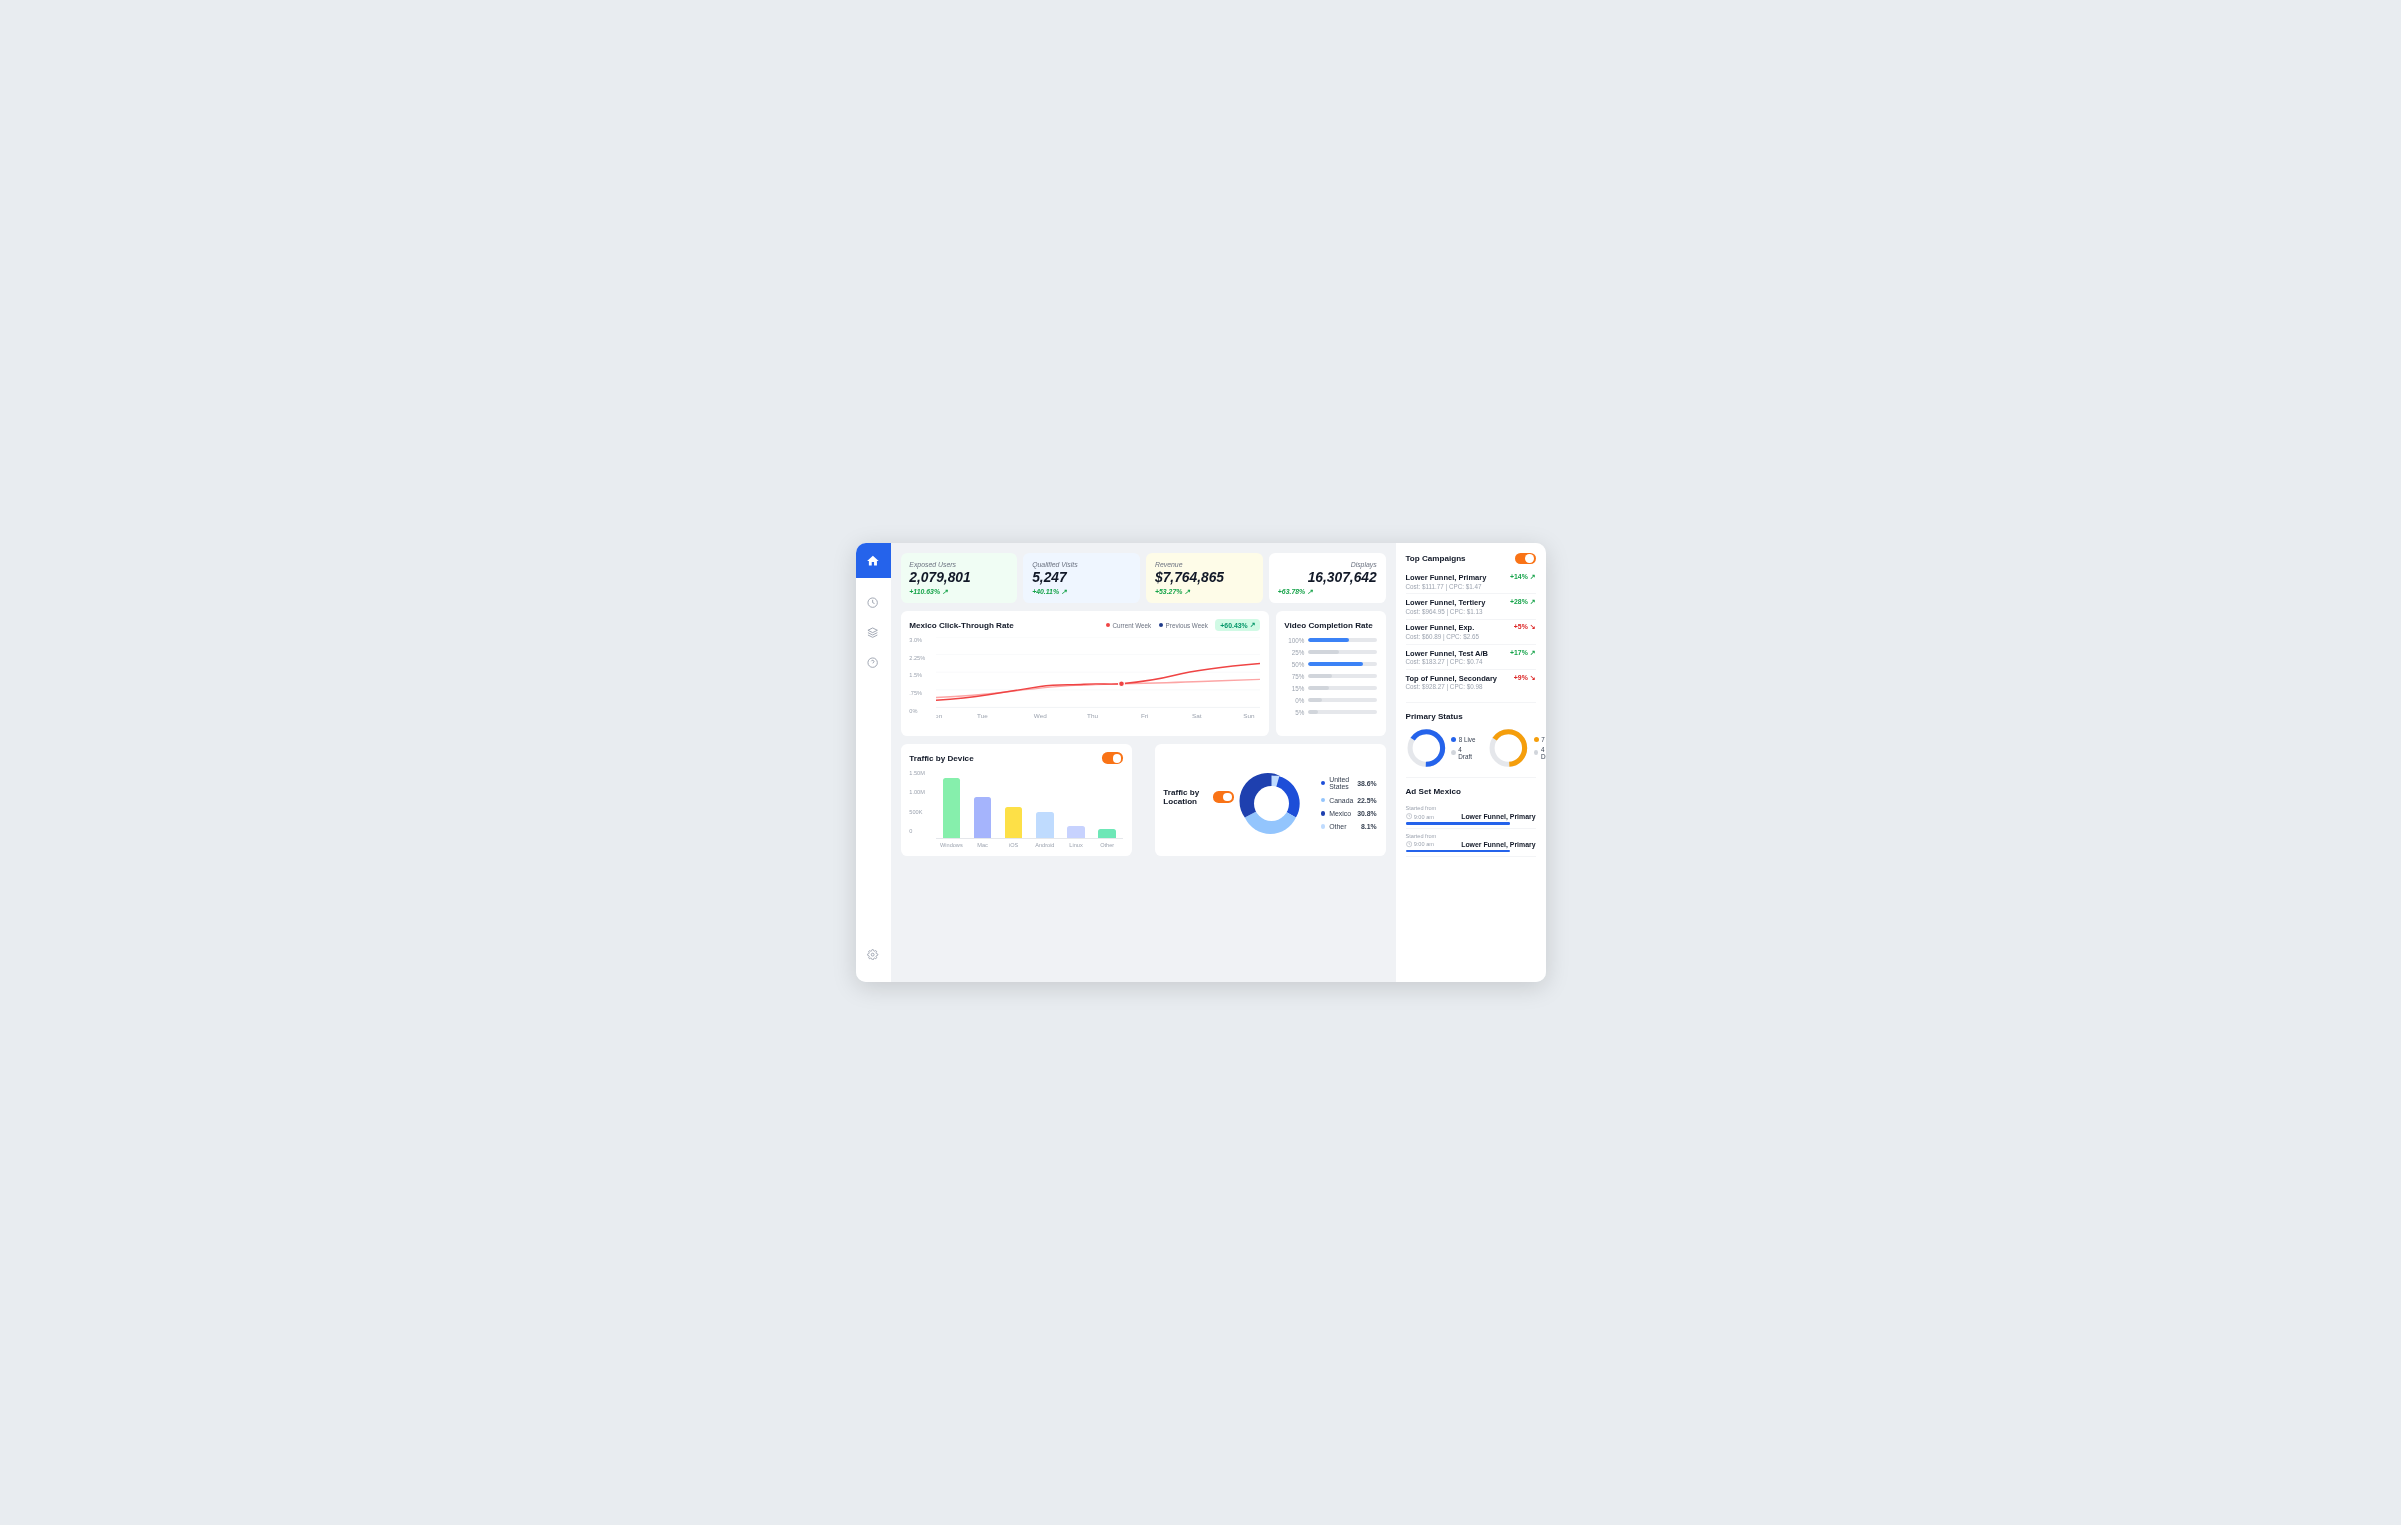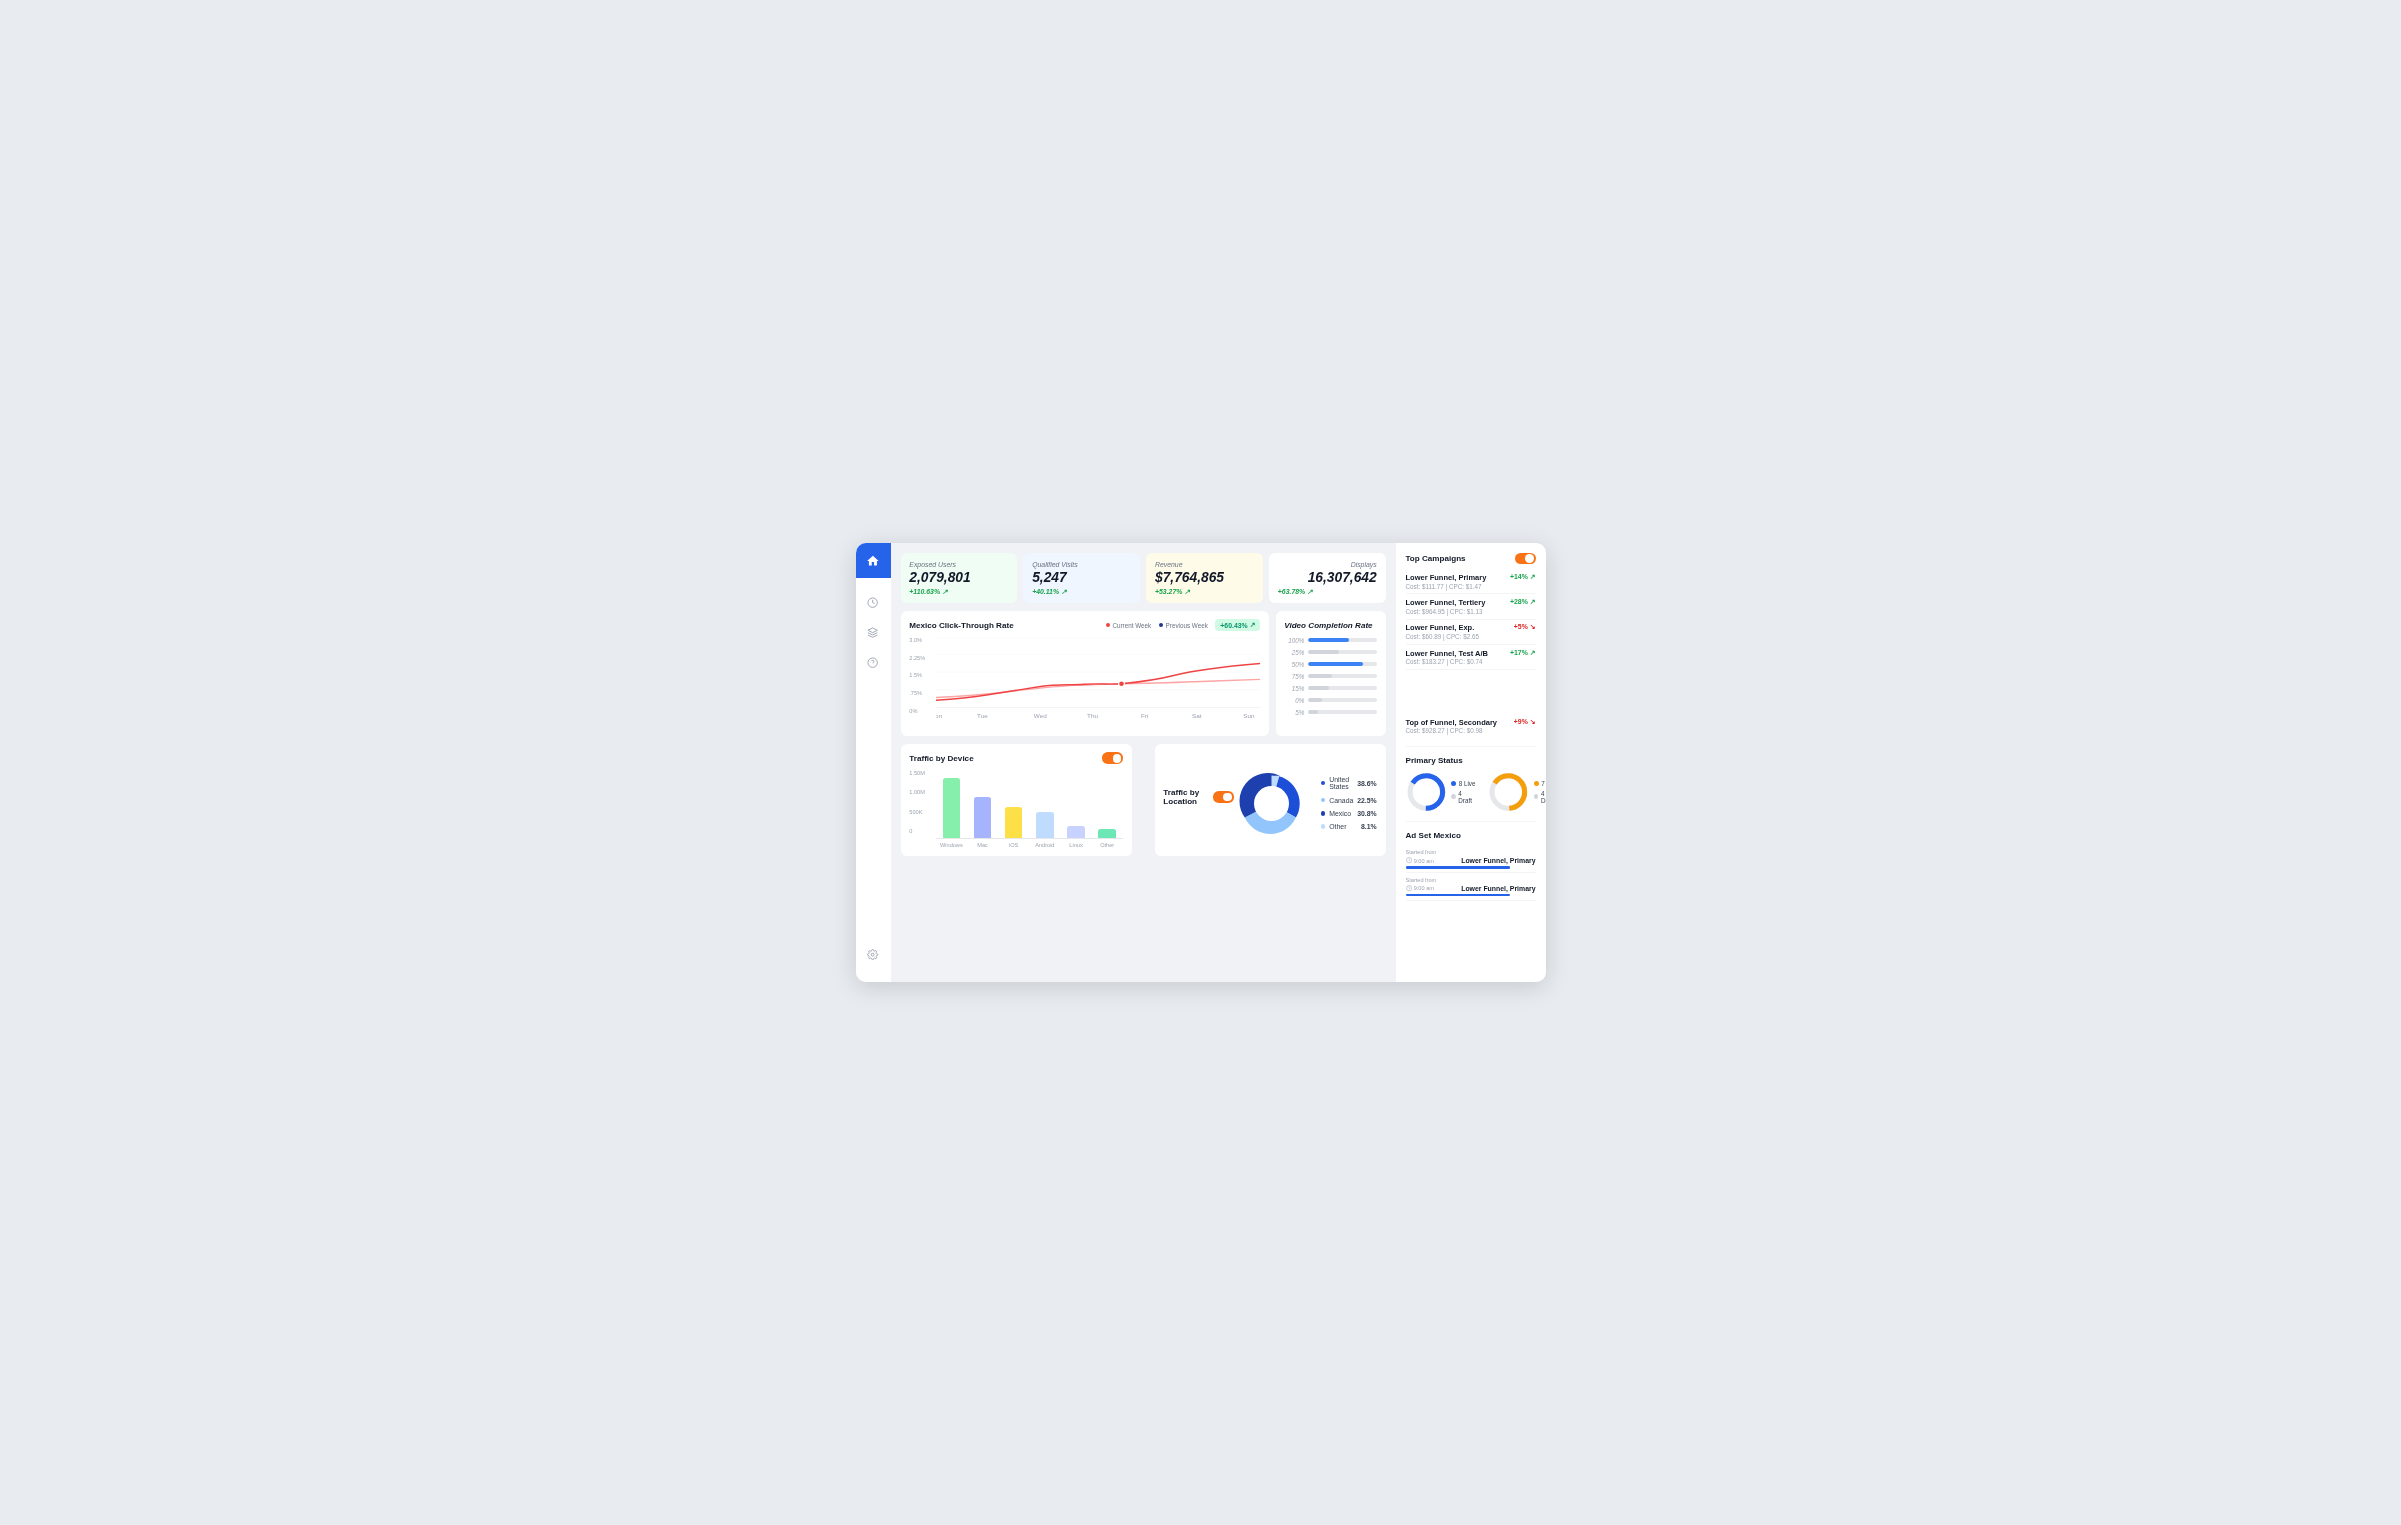--- a/index.html
+++ b/index.html
@@ -159,21 +159,20 @@
       display: flex;
       align-items: center;
       gap: 1.9px;
     }
     
     .video-card {
       background: #fff;
       border-radius: 6.3px;
       padding: 8.8px;
       width: 110px;
-      font-style: italic;
     }
     .video-bars {
       display: flex;
       flex-direction: column;
       gap: 5px;
       margin-top: 6.3px;
     }
     .video-bar-row {
       display: flex;
       align-items: center;
@@ -285,21 +284,21 @@
     
     .panel-section-title {
       font-size: 8.1px;
       font-weight: 700;
       color: #111827;
     }
     .campaign-item {
       padding: 3.8px 0;
       border-bottom: 0.6px solid #f3f4f6;
     }
-    .campaign-item:last-child { border-bottom: none; margin-top: 44px; }
+    .campaign-item:last-child { border-bottom: none; }
     .campaign-name {
       font-size: 7.5px;
       font-weight: 700;
       color: #111827;
     }
     .campaign-meta {
       font-size: 6.3px;
       color: #9ca3af;
       margin-top: 0.6px;
     }

